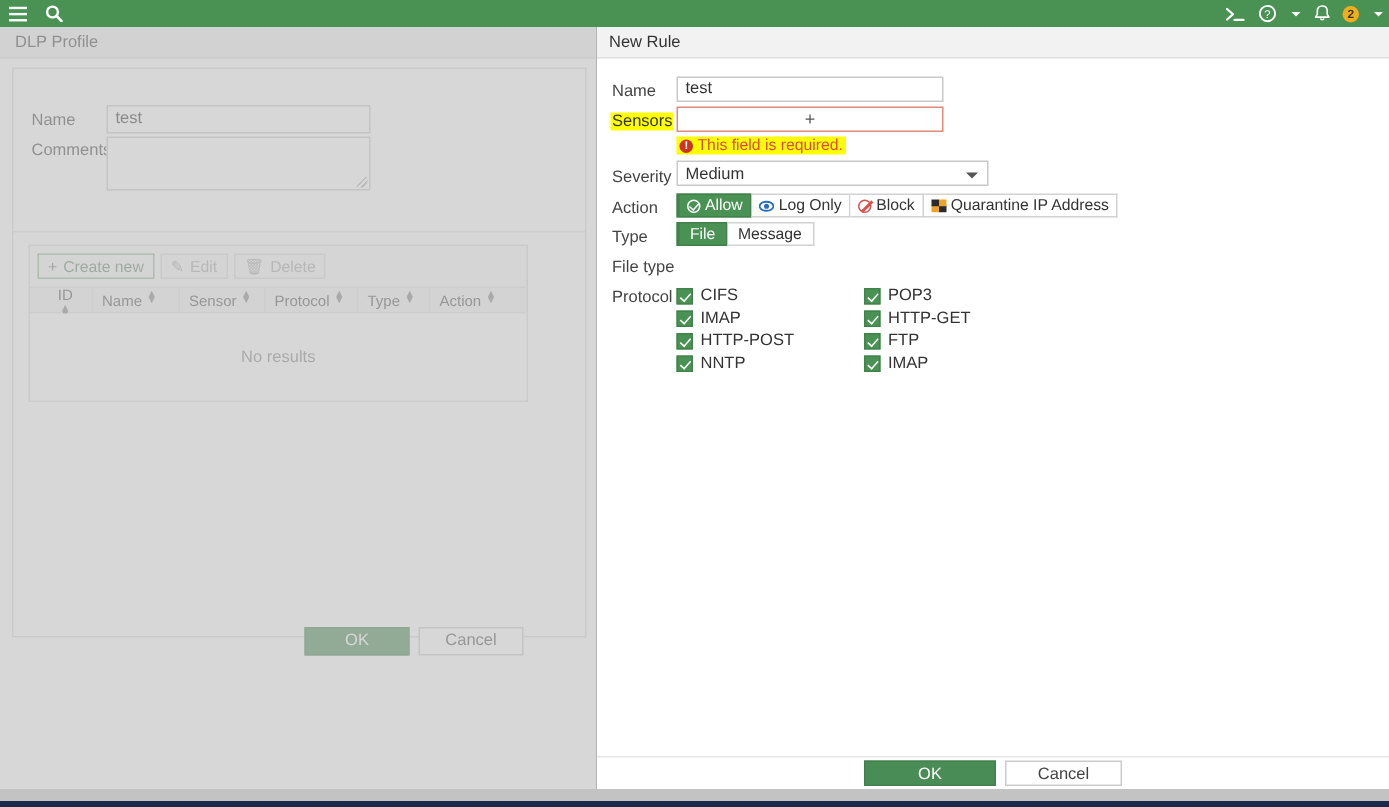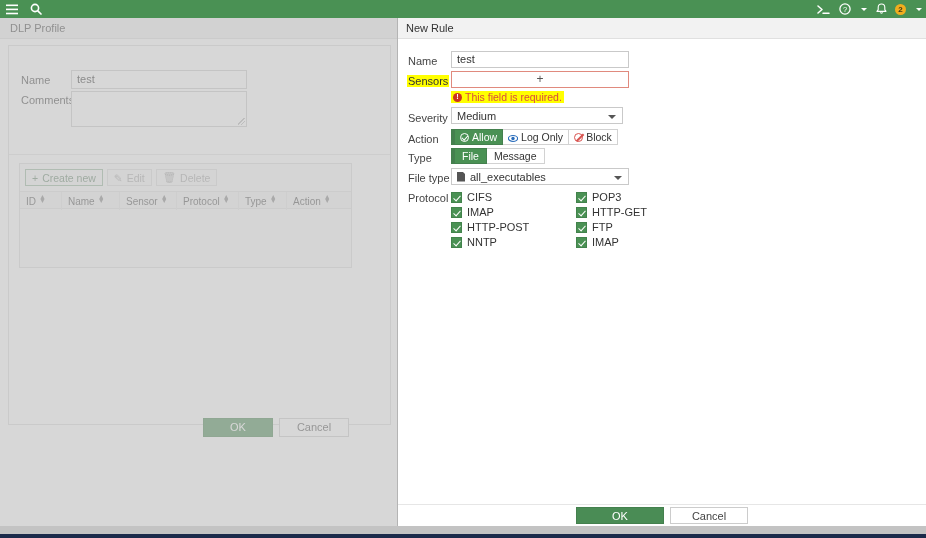--- a/index.html
+++ b/index.html
@@ -205,21 +205,21 @@
 
   
   .seg { position: absolute; display: flex; }
   .seg-btn {
     display: inline-flex; align-items: center; gap: 3px;
     height: 16px; padding: 0 5px;
     border: 1px solid #d2d2d2; border-left: none;
     background: #ffffff; font-size: 10.5px; color: #333;
     white-space: nowrap;
   }
-  .seg-btn:first-child { border-left: 4px solid #0c4a6e; }
+  .seg-btn:first-child { border-left: 2px solid #0c4a6e; }
   .seg-btn.active { background: #4a9154; border-color: #44804e; color: #ffffff; }
 
   .ico-check-circle {
     width: 9px; height: 9px; border-radius: 50%;
     border: 1.4px solid #ffffff; position: relative; display: inline-block;
   }
   .ico-check-circle::after {
     content: ""; position: absolute; left: 2px; top: 0.5px;
     width: 2.5px; height: 4.5px;
     border-right: 1.4px solid #ffffff; border-bottom: 1.4px solid #ffffff;
@@ -364,21 +364,21 @@
             <span>✎</span>
             <span>Edit</span>
           </div>
           <div class="lp-btn disabled">
             <span>🗑</span>
             <span>Delete</span>
           </div>
         </div>
 
         <div class="lp-thead">
-          <div class="lp-th" style="width:42px;">
+          <div class="lp-th" style="width:42px;flex-direction:column;">
             <span>ID</span>
             <span class="sort-ico">
                 <span>▲</span>
                 <span>▼</span>
               </span>
           </div>
           <div class="lp-th" style="width:58px;">
             <span>Name</span>
             <span class="sort-ico">
                 <span>▲</span>
@@ -408,20 +408,23 @@
           </div>
           <div class="lp-th" style="width:64px;border-right:none;">
             <span>Action</span>
             <span class="sort-ico">
                 <span>▲</span>
                 <span>▼</span>
               </span>
           </div>
         </div>
 
+        <div class="lp-tbody">
+          <span class="lp-noresults">No results</span>
+        </div>
       </div>
     </div>
 
     <div class="lp-footer">
       <div class="lp-ok">OK</div>
       <div class="lp-cancel">Cancel</div>
     </div>
   </div>
 
   <div class="dim-overlay"></div>
@@ -440,21 +443,21 @@
       <span class="m-label hl" style="left:9px; top:36px;">Sensors</span>
       <div class="m-input error" style="left:53px; top:32px; width:178px;">
         <span class="plus-center">+</span>
       </div>
       <div class="err-msg" style="left:53px; top:52px;">
         <span class="err-dot">!</span>
         <span>This field is required.</span>
       </div>
 
       <span class="m-label" style="left:10px; top:73px;">Severity</span>
-      <div class="m-select" style="left:53px; top:68px; width:172px;">
+      <div class="m-select" style="left:53px; top:68px; width:208px;">
         <span>Medium</span>
         <span class="sel-caret"></span>
       </div>
 
       <span class="m-label" style="left:10px; top:94px;">Action</span>
       <div class="seg" style="left:53px; top:90px;">
         <div class="seg-btn active">
           <span class="ico-check-circle"></span>
           <span>Allow</span>
         </div>
@@ -464,38 +467,37 @@
               <ellipse cx="5" cy="4.5" rx="4.6" ry="3" fill="none" stroke="#2a6dbb" stroke-width="1.2"></ellipse>
               <circle cx="5" cy="4.5" r="1.7" fill="#2a6dbb"></circle>
             </svg>
           </span>
           <span>Log Only</span>
         </div>
         <div class="seg-btn">
           <span class="ico-ban"></span>
           <span>Block</span>
         </div>
+        <div class="seg-btn">
+          <span class="ico-quarantine"></span>
+          <span>Quarantine IP Address</span>
+        </div>
       </div>
 
       <span class="m-label" style="left:10px; top:113px;">Type</span>
       <div class="seg" style="left:53px; top:109px;">
         <div class="seg-btn active" style="padding:0 7px;">
           <span>File</span>
         </div>
         <div class="seg-btn" style="padding:0 7px;">
           <span>Message</span>
         </div>
       </div>
 
       <span class="m-label" style="left:10px; top:133px;">File type</span>
-      <div class="m-select" style="left:53px; top:129px; width:178px;">
-        <span class="ico-file"></span>
-        <span>all_executables</span>
-        <span class="sel-caret"></span>
-      </div>
 
       <span class="m-label" style="left:10px; top:153px;">Protocol</span>
 
       <div class="cbx-row" style="left:53px; top:152px;">
         <span class="cbx"></span>
         <span class="cbx-label">CIFS</span>
       </div>
       <div class="cbx-row" style="left:53px; top:167px;">
         <span class="cbx"></span>
         <span class="cbx-label">IMAP</span>

